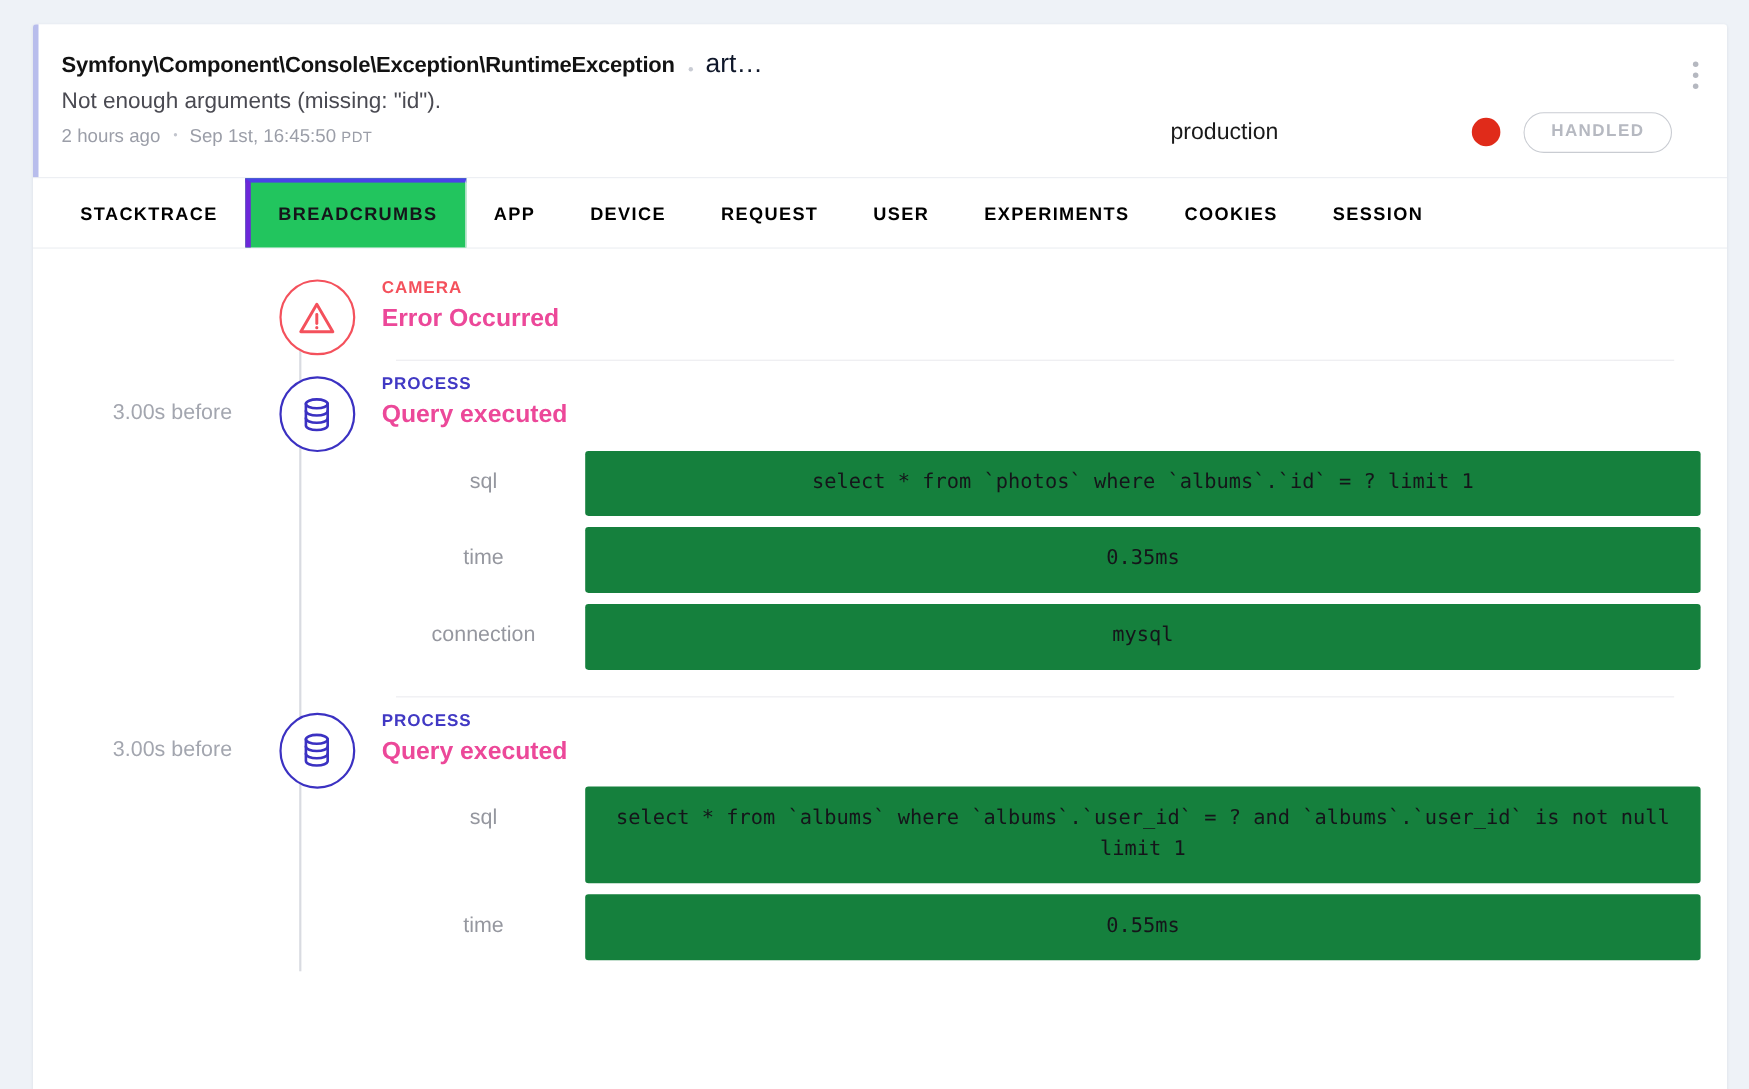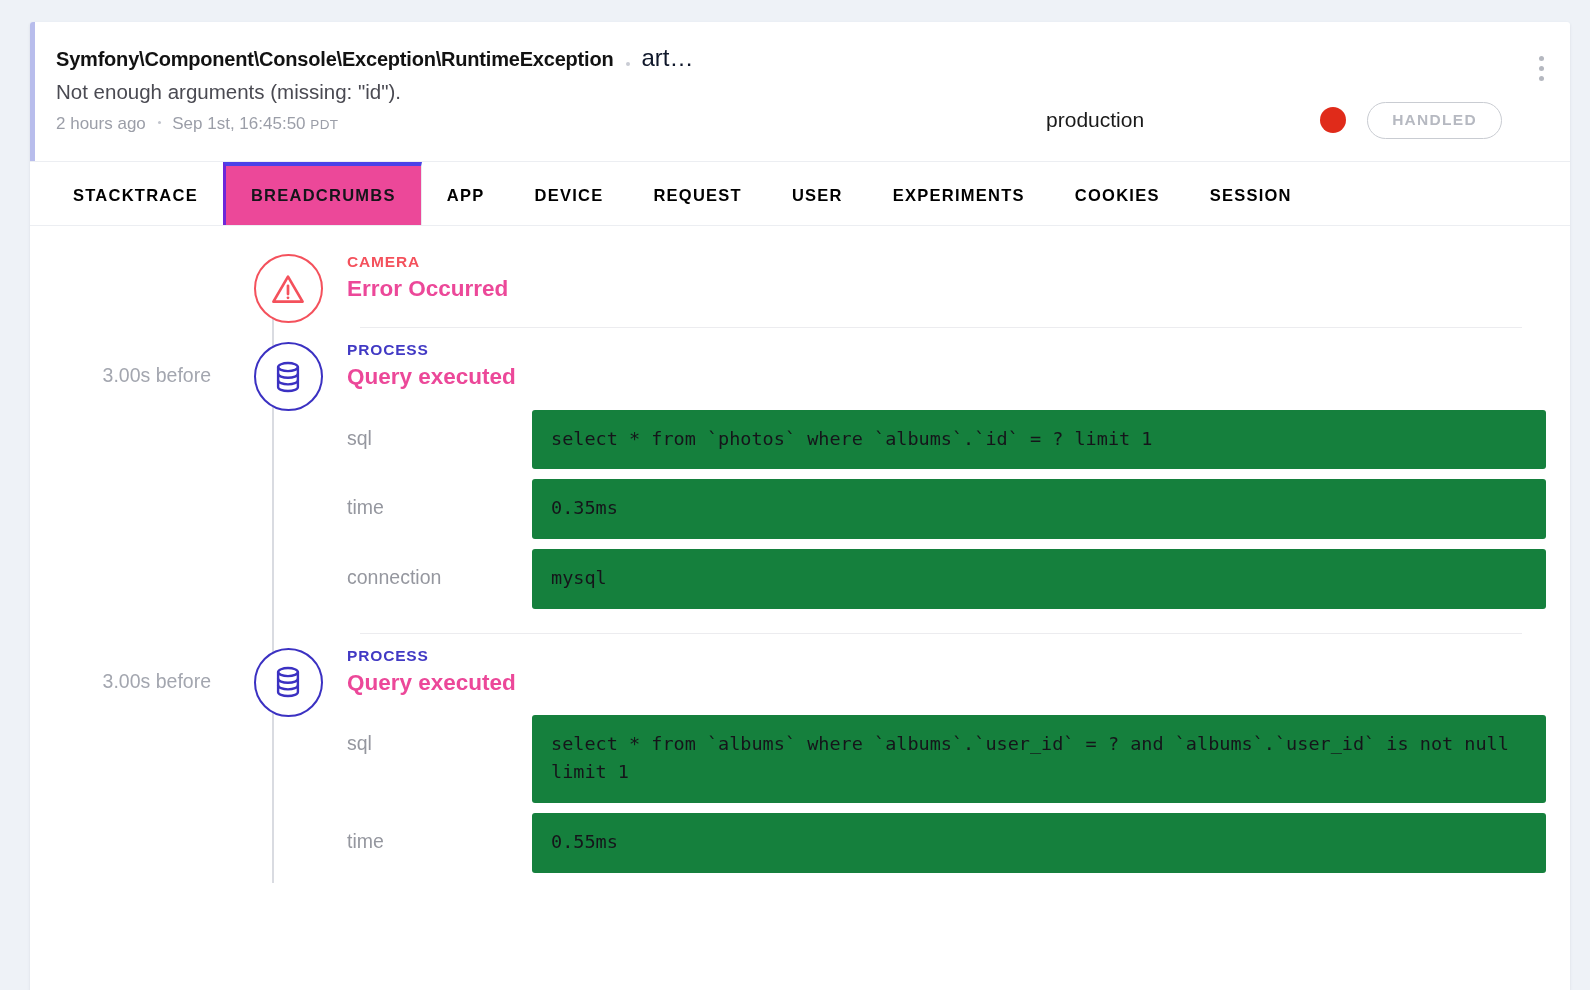--- a/index.html
+++ b/index.html
@@ -93,21 +93,21 @@
     margin: 0 7px;
   }
   .hdr-time .tz {
     font-size: 13.5px;
     letter-spacing: 0.4px;
   }
 
   
   .hdr-right {
     position: absolute;
-    right: 68px;
+    right: 50px;
     top: 80px;
     display: flex;
     align-items: center;
     gap: 0;
   }
   .env-label {
     font-size: 21px;
     color: #1a1a1a;
     font-weight: 400;
     margin-right: 176px;
@@ -169,23 +169,23 @@
     letter-spacing: 1.25px;
     color: #000000;
     cursor: pointer;
     position: relative;
     border-top: 4px solid transparent;
     white-space: nowrap;
   }
   .tab.active {
     color: #15151a;
     border-top: 4px solid #4b42e8;
-    border-left: 3px solid #6d28d9;
+    border-left: 5px solid #6d28d9;
     border-right: 1px solid #e9eaee;
-    background: #ec4899;
+    background: #22c55e;
   }
   .addtab {
     padding: 14px 0 24px 22px;
     font-size: 16.5px;
     font-weight: bold;
     letter-spacing: 1.25px;
     color: #d5d7dd;
     cursor: pointer;
     display: inline-block;
   }
@@ -267,21 +267,21 @@
 
   .cname {
     font-size: 22.5px;
     font-weight: bold;
     color: #ec4899;
     margin-top: 3px;
     line-height: 1.25;
   }
 
   
-  .meta { margin-top: 18px; }
+  .meta { margin-top: 18px; text-align: center; }
   .mrow {
     display: flex;
     align-items: stretch;
     margin-bottom: 10px;
   }
   .mkey {
     flex: 0 0 185px;
     font-size: 19.5px;
     color: #95979f;
     padding-top: 17px;

